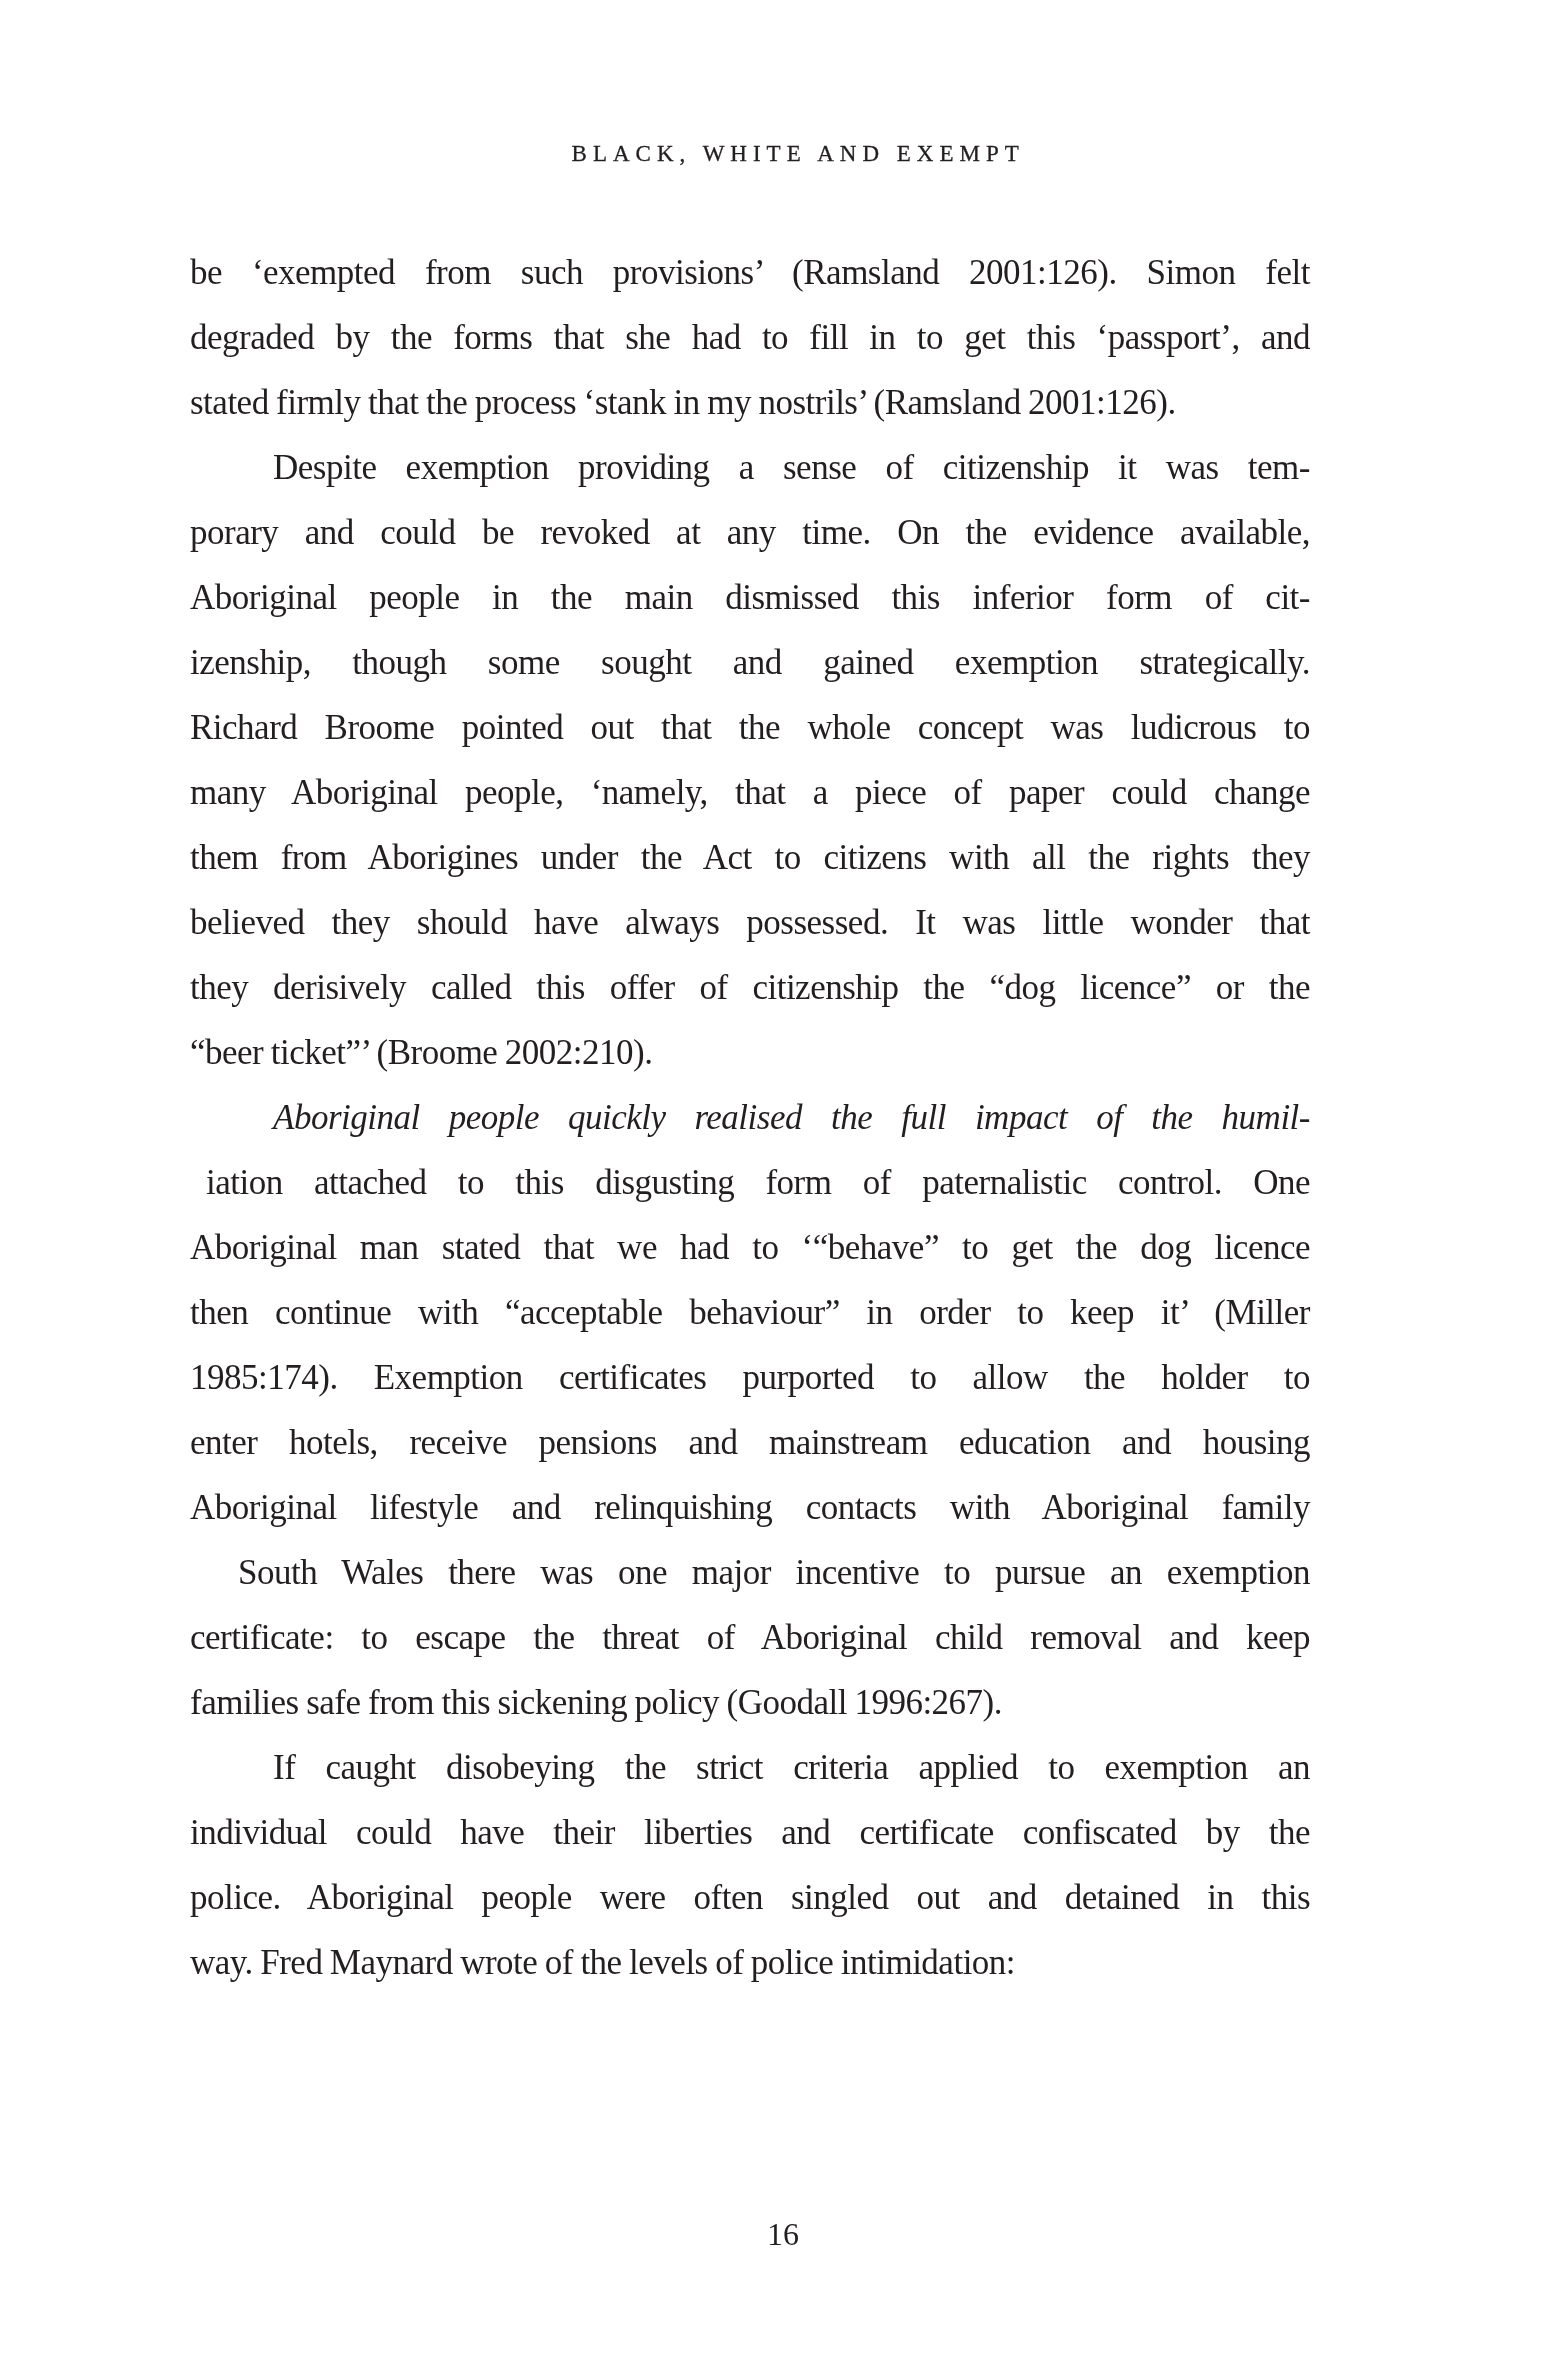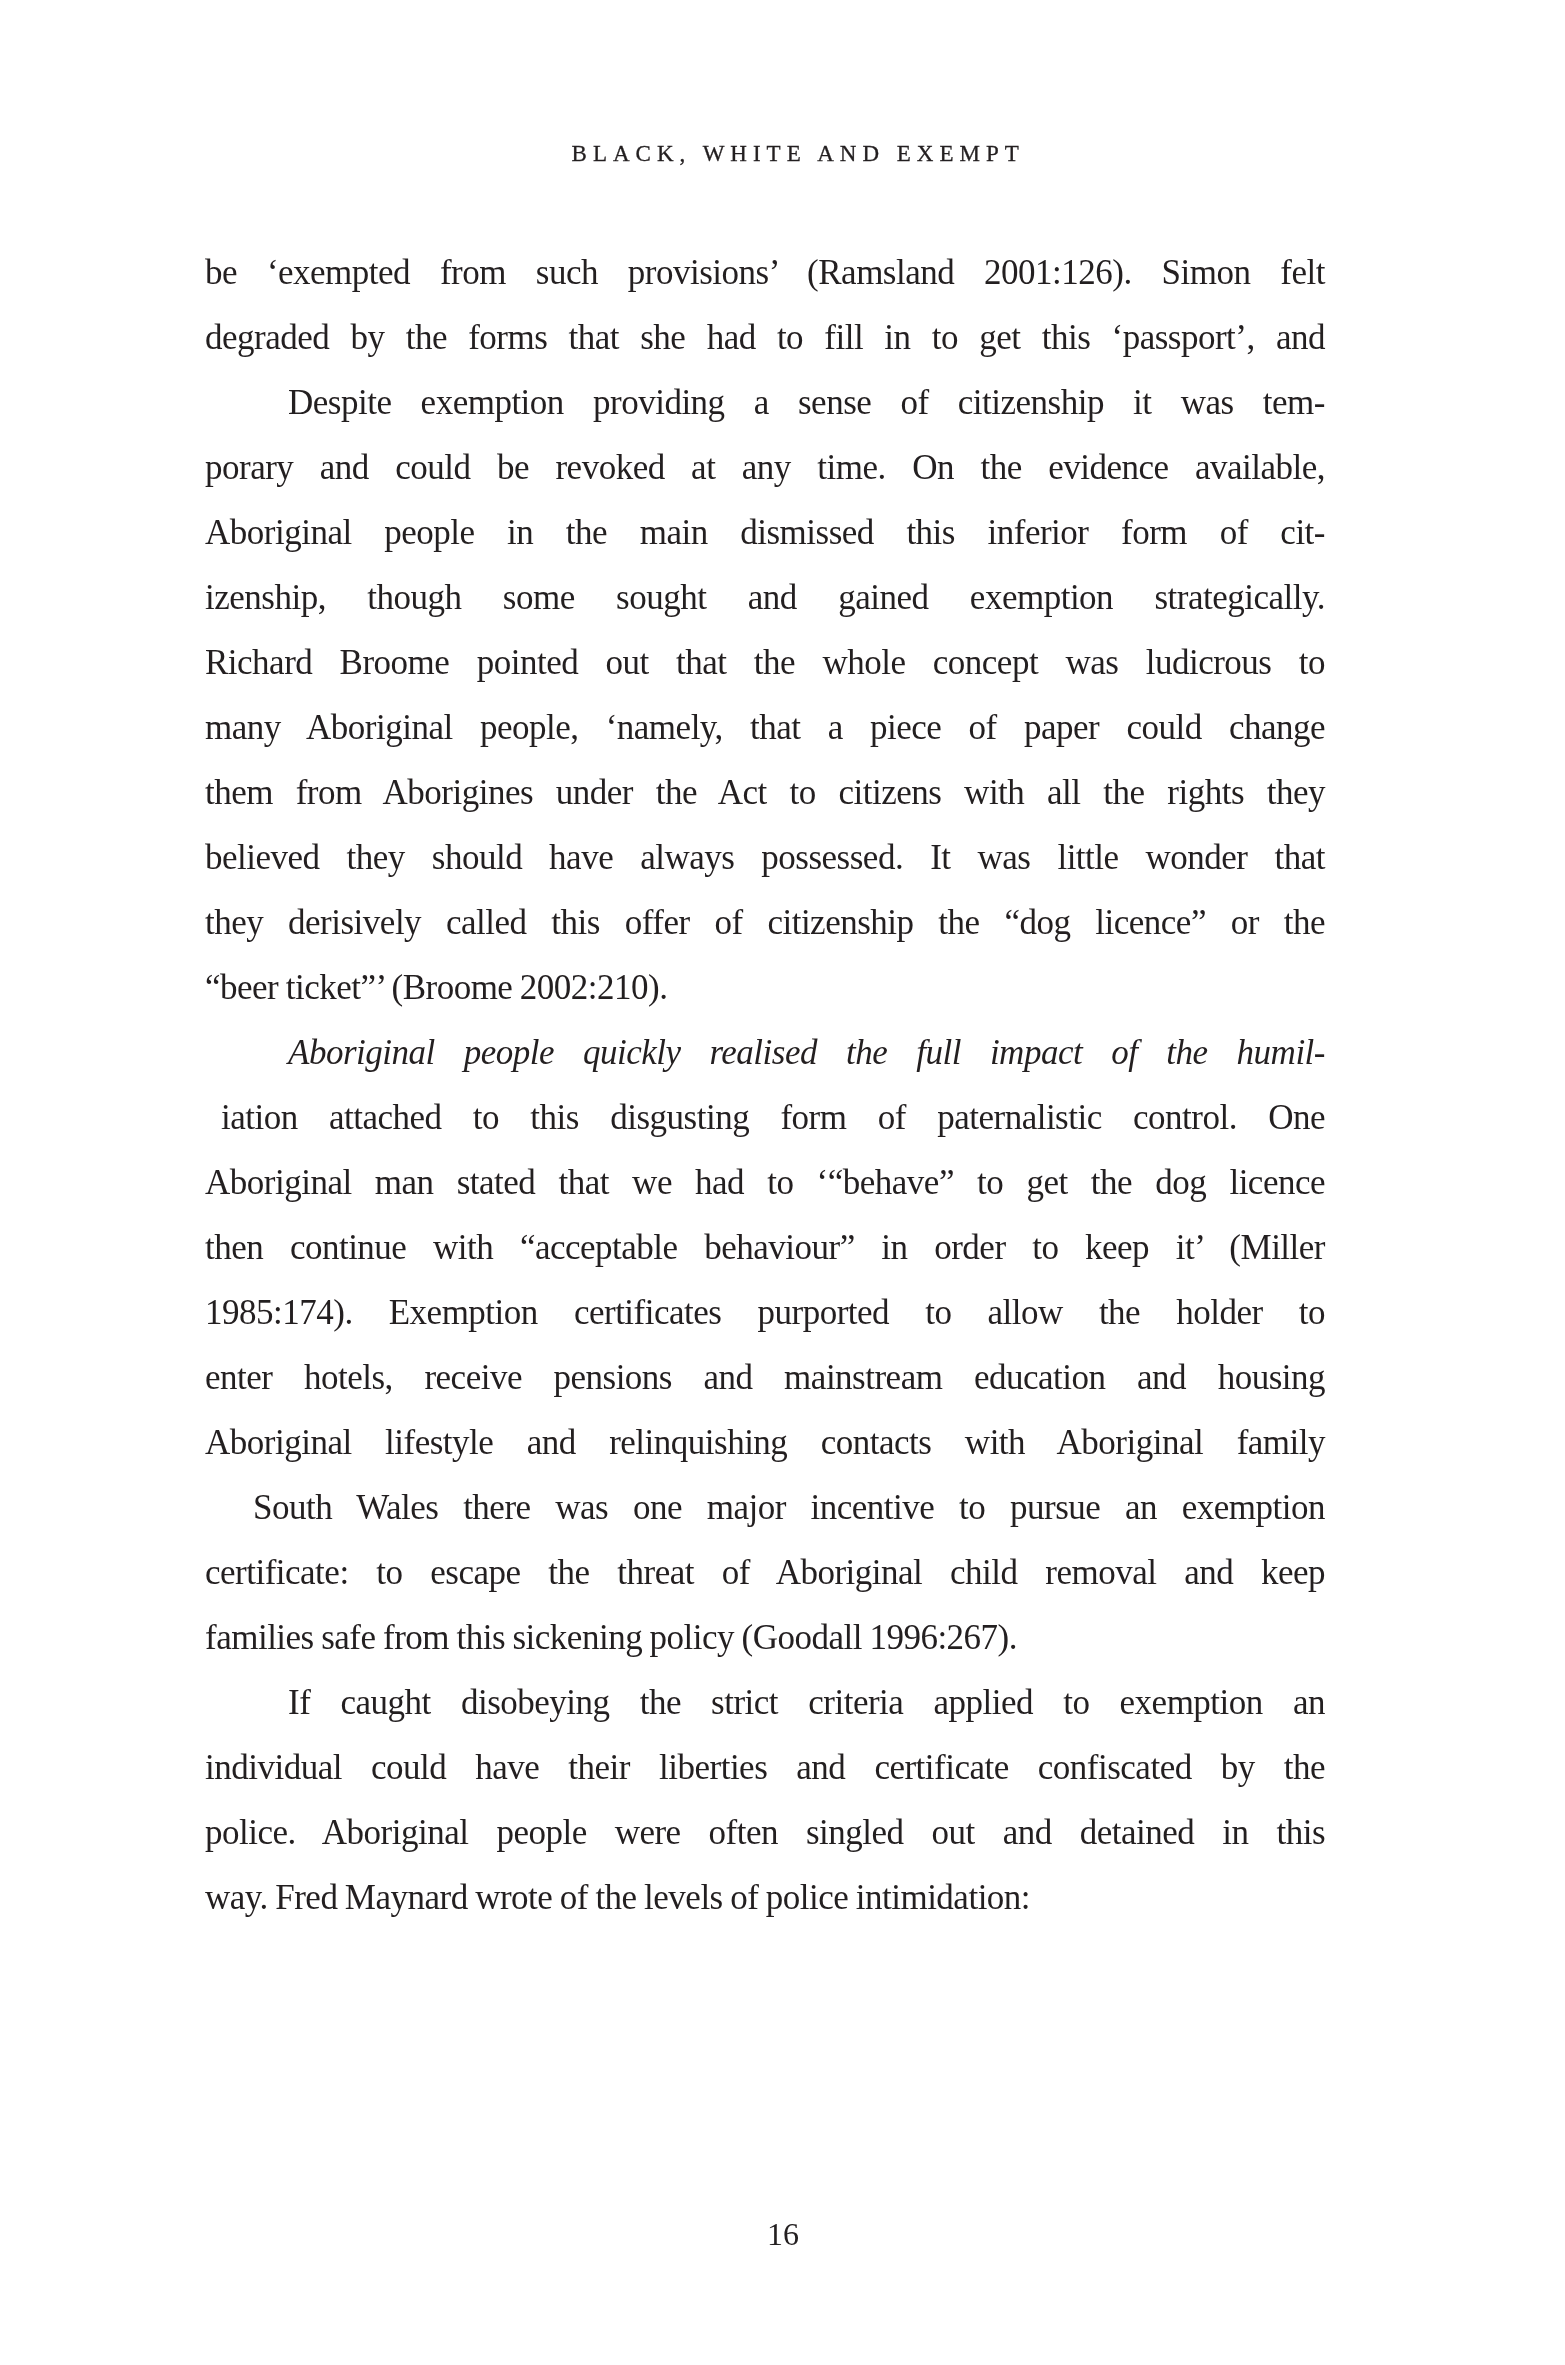--- a/index.html
+++ b/index.html
@@ -24,21 +24,21 @@
     font-size: 23px;
     line-height: 32px;
     letter-spacing: 6px;
     font-weight: 400;
     -webkit-text-stroke: 0.3px #231f20;
     padding-left: 6.4px;
     box-sizing: border-box;
   }
   .text-block {
     position: absolute;
-    left: 205px;
+    left: 190px;
     top: 240px;
     width: 1120px;
     font-size: 35px;
     letter-spacing: -0.5px;
     word-spacing: -0.8px;
   }
   .line {
     display: block;
     height: 65px;
     line-height: 65px;
@@ -67,20 +67,21 @@
 </head>
 <body>
 
 <div class="running-head">BLACK, WHITE AND EXEMPT</div>
 
 <div class="text-block">
 
   <div>
     <span class="line" style="white-space: normal;">be ‘exempted from such provisions’ (Ramsland 2001:126). Simon felt</span>
     <span class="line" style="white-space: normal;">degraded by the forms that she had to fill in to get this ‘passport’, and</span>
+    <span class="line last" style="white-space: normal;">stated firmly that the process ‘stank in my nostrils’ (Ramsland 2001:126).</span>
   </div>
 
   <div>
     <span class="line indent" style="white-space: normal;">Despite exemption providing a sense of citizenship it was tem-</span>
     <span class="line" style="white-space: normal;">porary and could be revoked at any time. On the evidence available,</span>
     <span class="line" style="white-space: normal;">Aboriginal people in the main dismissed this inferior form of cit-</span>
     <span class="line" style="white-space: normal;">izenship, though some sought and gained exemption strategically.</span>
     <span class="line" style="white-space: normal;">Richard Broome pointed out that the whole concept was ludicrous to</span>
     <span class="line" style="white-space: normal;">many Aboriginal people, ‘namely, that a piece of paper could change</span>
     <span class="line" style="white-space: normal;">them from Aborigines under the Act to citizens with all the rights they</span>

